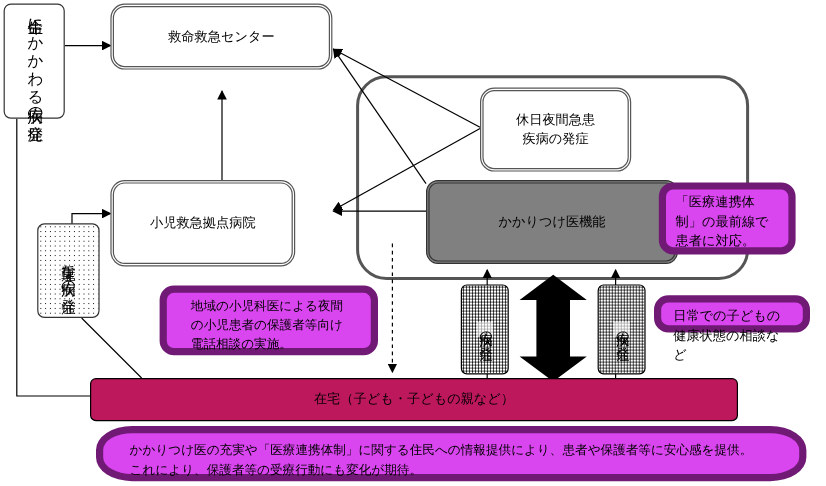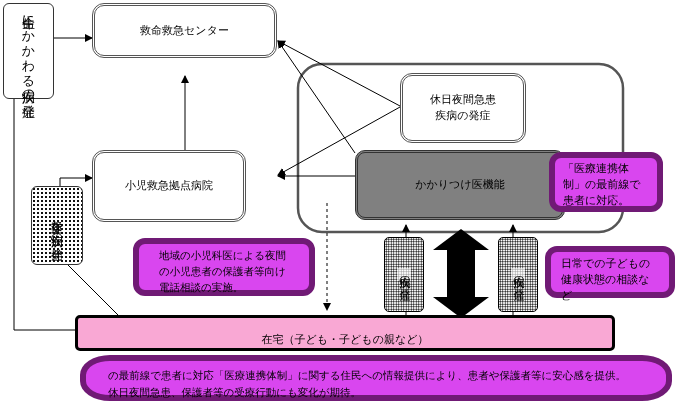--- a/index.html
+++ b/index.html
@@ -82,24 +82,24 @@
 </div>
 
 <div class="box dense" style="left:384px;top:237px;width:40px;height:75px;border:1px solid #000;border-radius:5px;">
   <span class="vtext">疾病の発症</span>
 </div>
 
 <div class="box dense" style="left:498px;top:237px;width:40px;height:75px;border:1px solid #000;border-radius:5px;">
   <span class="vtext">疾病の発症</span>
 </div>
 
-<div class="callout" style="left:545px;top:246px;width:130px;height:52px;padding:4px 10px;">
+<div class="callout" style="left:545px;top:246px;width:130px;height:31px;padding:4px 10px;">
   <span>日常での子どもの健康状態の相談など</span>
 </div>
 
-<div class="box" style="left:75px;top:315px;width:540px;height:36px;background:#f9a8d4;border:3px solid #000000;border-radius:5px;align-items:flex-end;">
+<div class="box" style="left:75px;top:315px;width:540px;height:36px;background:#be185d;border:1px solid #000000;border-radius:5px;">
   <span>在宅（子ども・子どもの親など）</span>
 </div>
 
 <div class="callout" style="left:80px;top:355px;width:592px;height:46px;border-radius:30px / 20px;padding:6px 22px;font-size:10.5px;line-height:17px;">
-  <div>の最前線で患者に対応「医療連携体制」に関する住民への情報提供により、患者や保護者等に安心感を提供。</div>
-  <div>休日夜間急患、保護者等の受療行動にも変化が期待。</div>
+  <div>かかりつけ医の充実や「医療連携体制」に関する住民への情報提供により、患者や保護者等に安心感を提供。</div>
+  <div>これにより、保護者等の受療行動にも変化が期待。</div>
 </div>
 
 </body></html>

